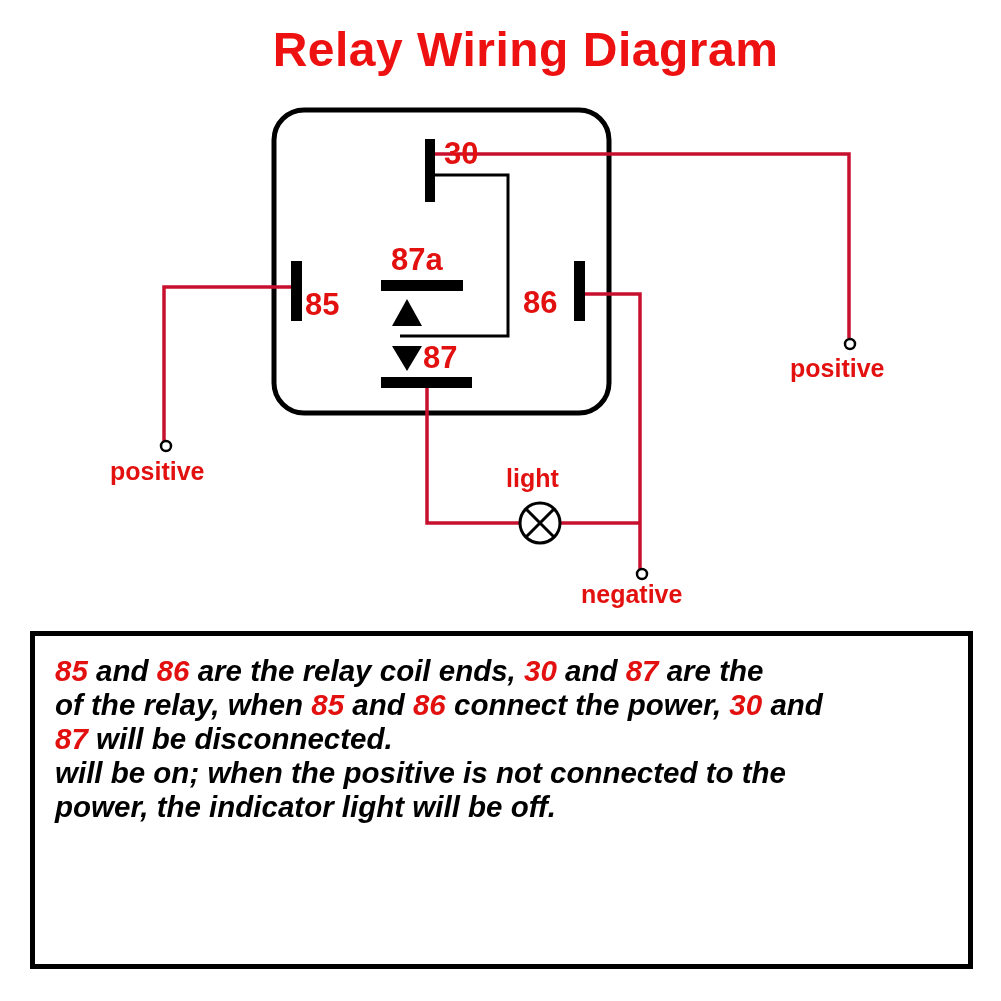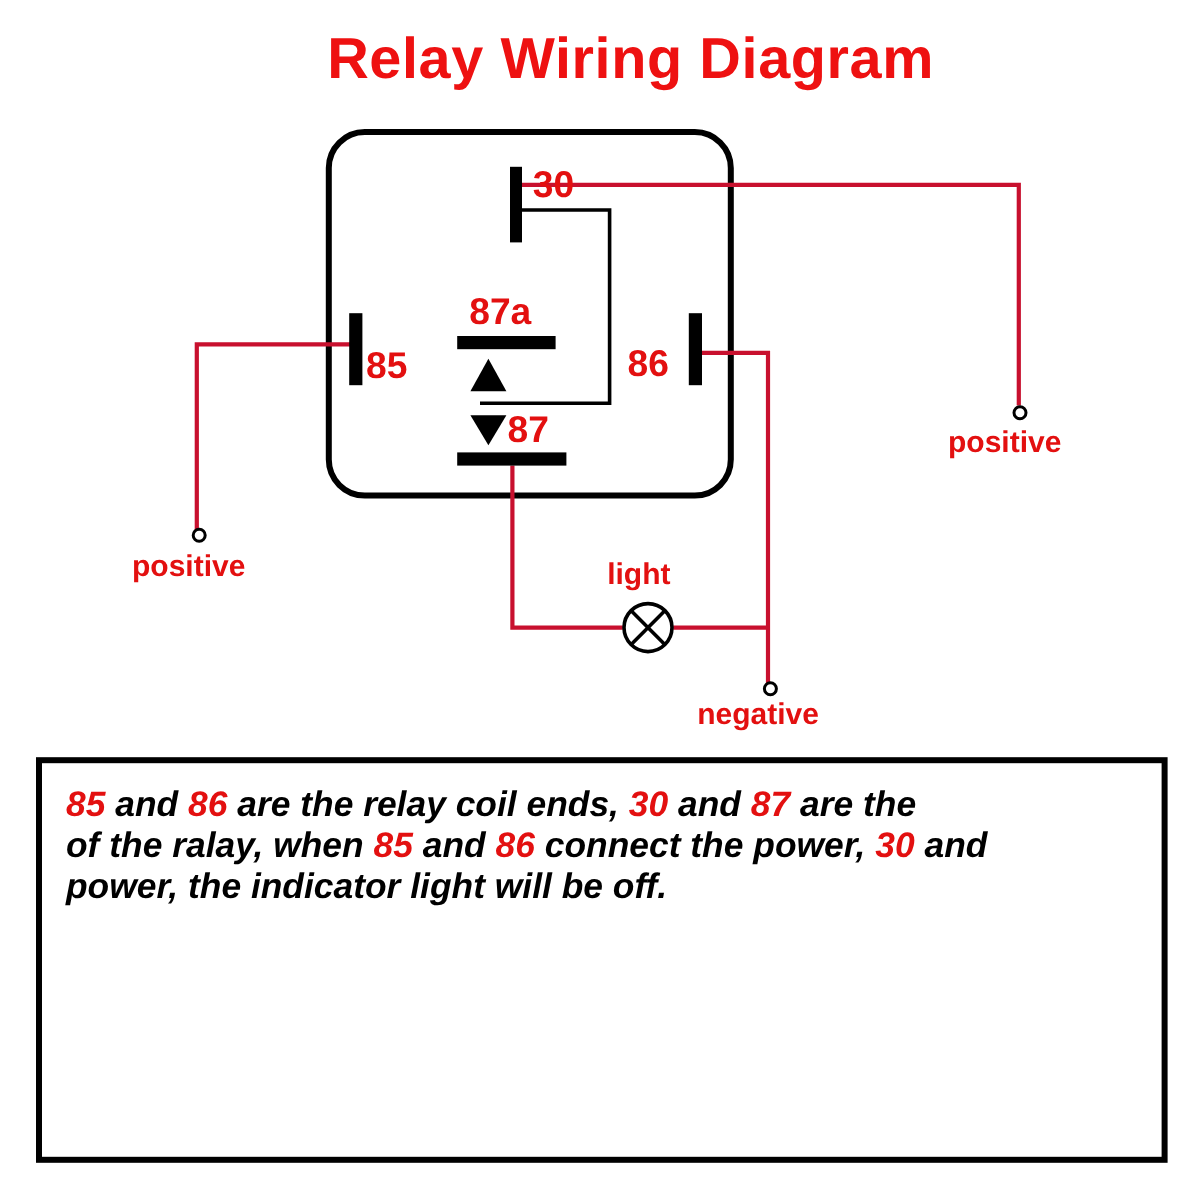--- a/index.html
+++ b/index.html
@@ -68,16 +68,18 @@
 
   <text class="lbl" x="110" y="480" font-size="25">positive</text>
   <text class="lbl" x="790" y="377" font-size="25">positive</text>
   <text class="lbl" x="506" y="487" font-size="25">light</text>
   <text class="lbl" x="581" y="603" font-size="25">negative</text>
 </svg>
 
 <div class="desc-box">
   <div class="desc-text" id="desc-text">
       <span class="line"><span class="hl">85</span><span> and </span><span class="hl">86</span><span> are the relay coil ends, </span><span class="hl">30</span><span> and </span><span class="hl">87</span><span> are the</span></span>
-      <span class="line"><span>of the ralay, when </span><span class="hl">85</span><span> and </span><span class="hl">86</span><span> connect the power, </span><span class="hl">30</span><span> and</span></span>
+      <span class="line"><span>of the relay, when </span><span class="hl">85</span><span> and </span><span class="hl">86</span><span> connect the power, </span><span class="hl">30</span><span> and</span></span>
+      <span class="line"><span class="hl">87</span><span> will be disconnected.</span></span>
+      <span class="line"><span>will be on; when the positive is not connected to the</span></span>
       <span class="line"><span>power, the indicator light will be off.</span></span>
     </div>
 </div>
 
 </body></html>

